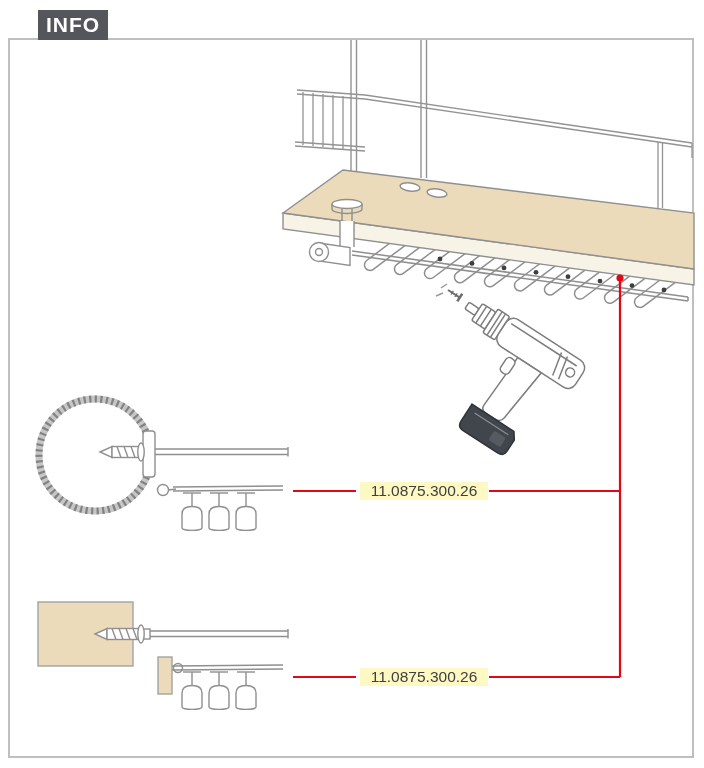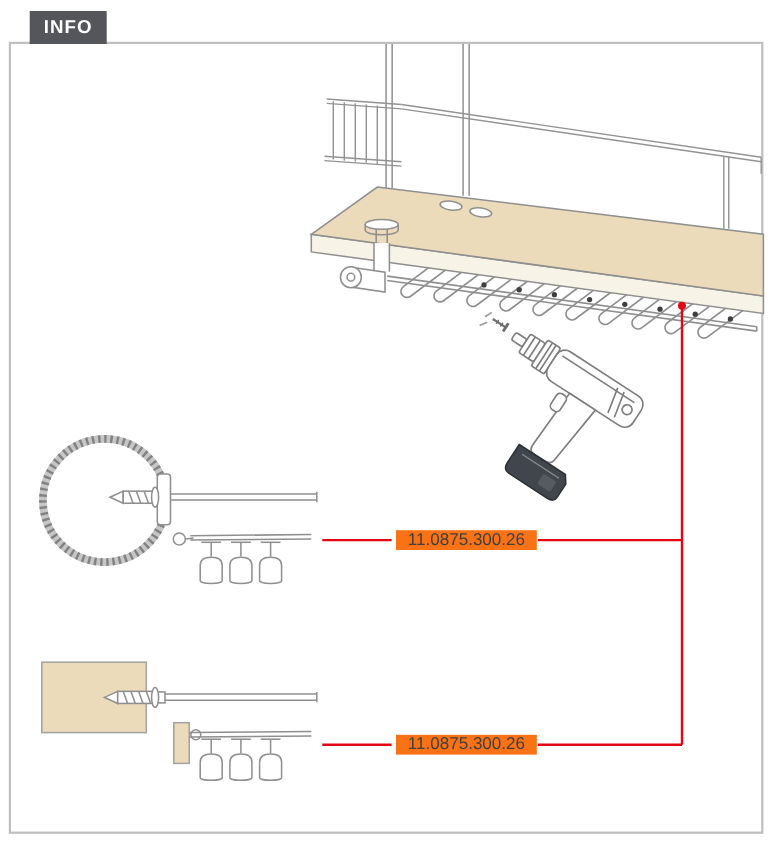--- a/index.html
+++ b/index.html
@@ -10,30 +10,30 @@
     position:relative;
     overflow:hidden;
   }
   .page{position:relative;width:704px;height:768px;background:#fff;}
   .frame{
     position:absolute;left:8px;top:38px;width:686px;height:720px;
     border:2px solid #bfbfbf;background:#fff;box-sizing:border-box;
   }
   .illustration{position:absolute;left:0;top:0;width:704px;height:768px;}
   .info-badge{
-    position:absolute;left:27px;top:10px;width:70px;height:30px;
+    position:absolute;left:38px;top:10px;width:70px;height:30px;
     background:#55565b;color:#ffffff;
-    font-size:17px;font-weight:bold;letter-spacing:1px;
+    font-size:21px;font-weight:bold;letter-spacing:1px;
     display:flex;align-items:center;justify-content:center;
     z-index:5;
   }
   .part-label{
     position:absolute;width:128px;text-align:center;
     font-size:15.5px;color:#3f3f3f;line-height:18px;
-    z-index:4;background:#f97316;
+    z-index:4;background:#fef9c3;
   }
   .lbl-top{left:360px;top:482px;}
   .lbl-bottom{left:360px;top:668px;}
 </style>
 </head>
 <body>
 
 <div class="page">
 
   <div class="frame"></div>

